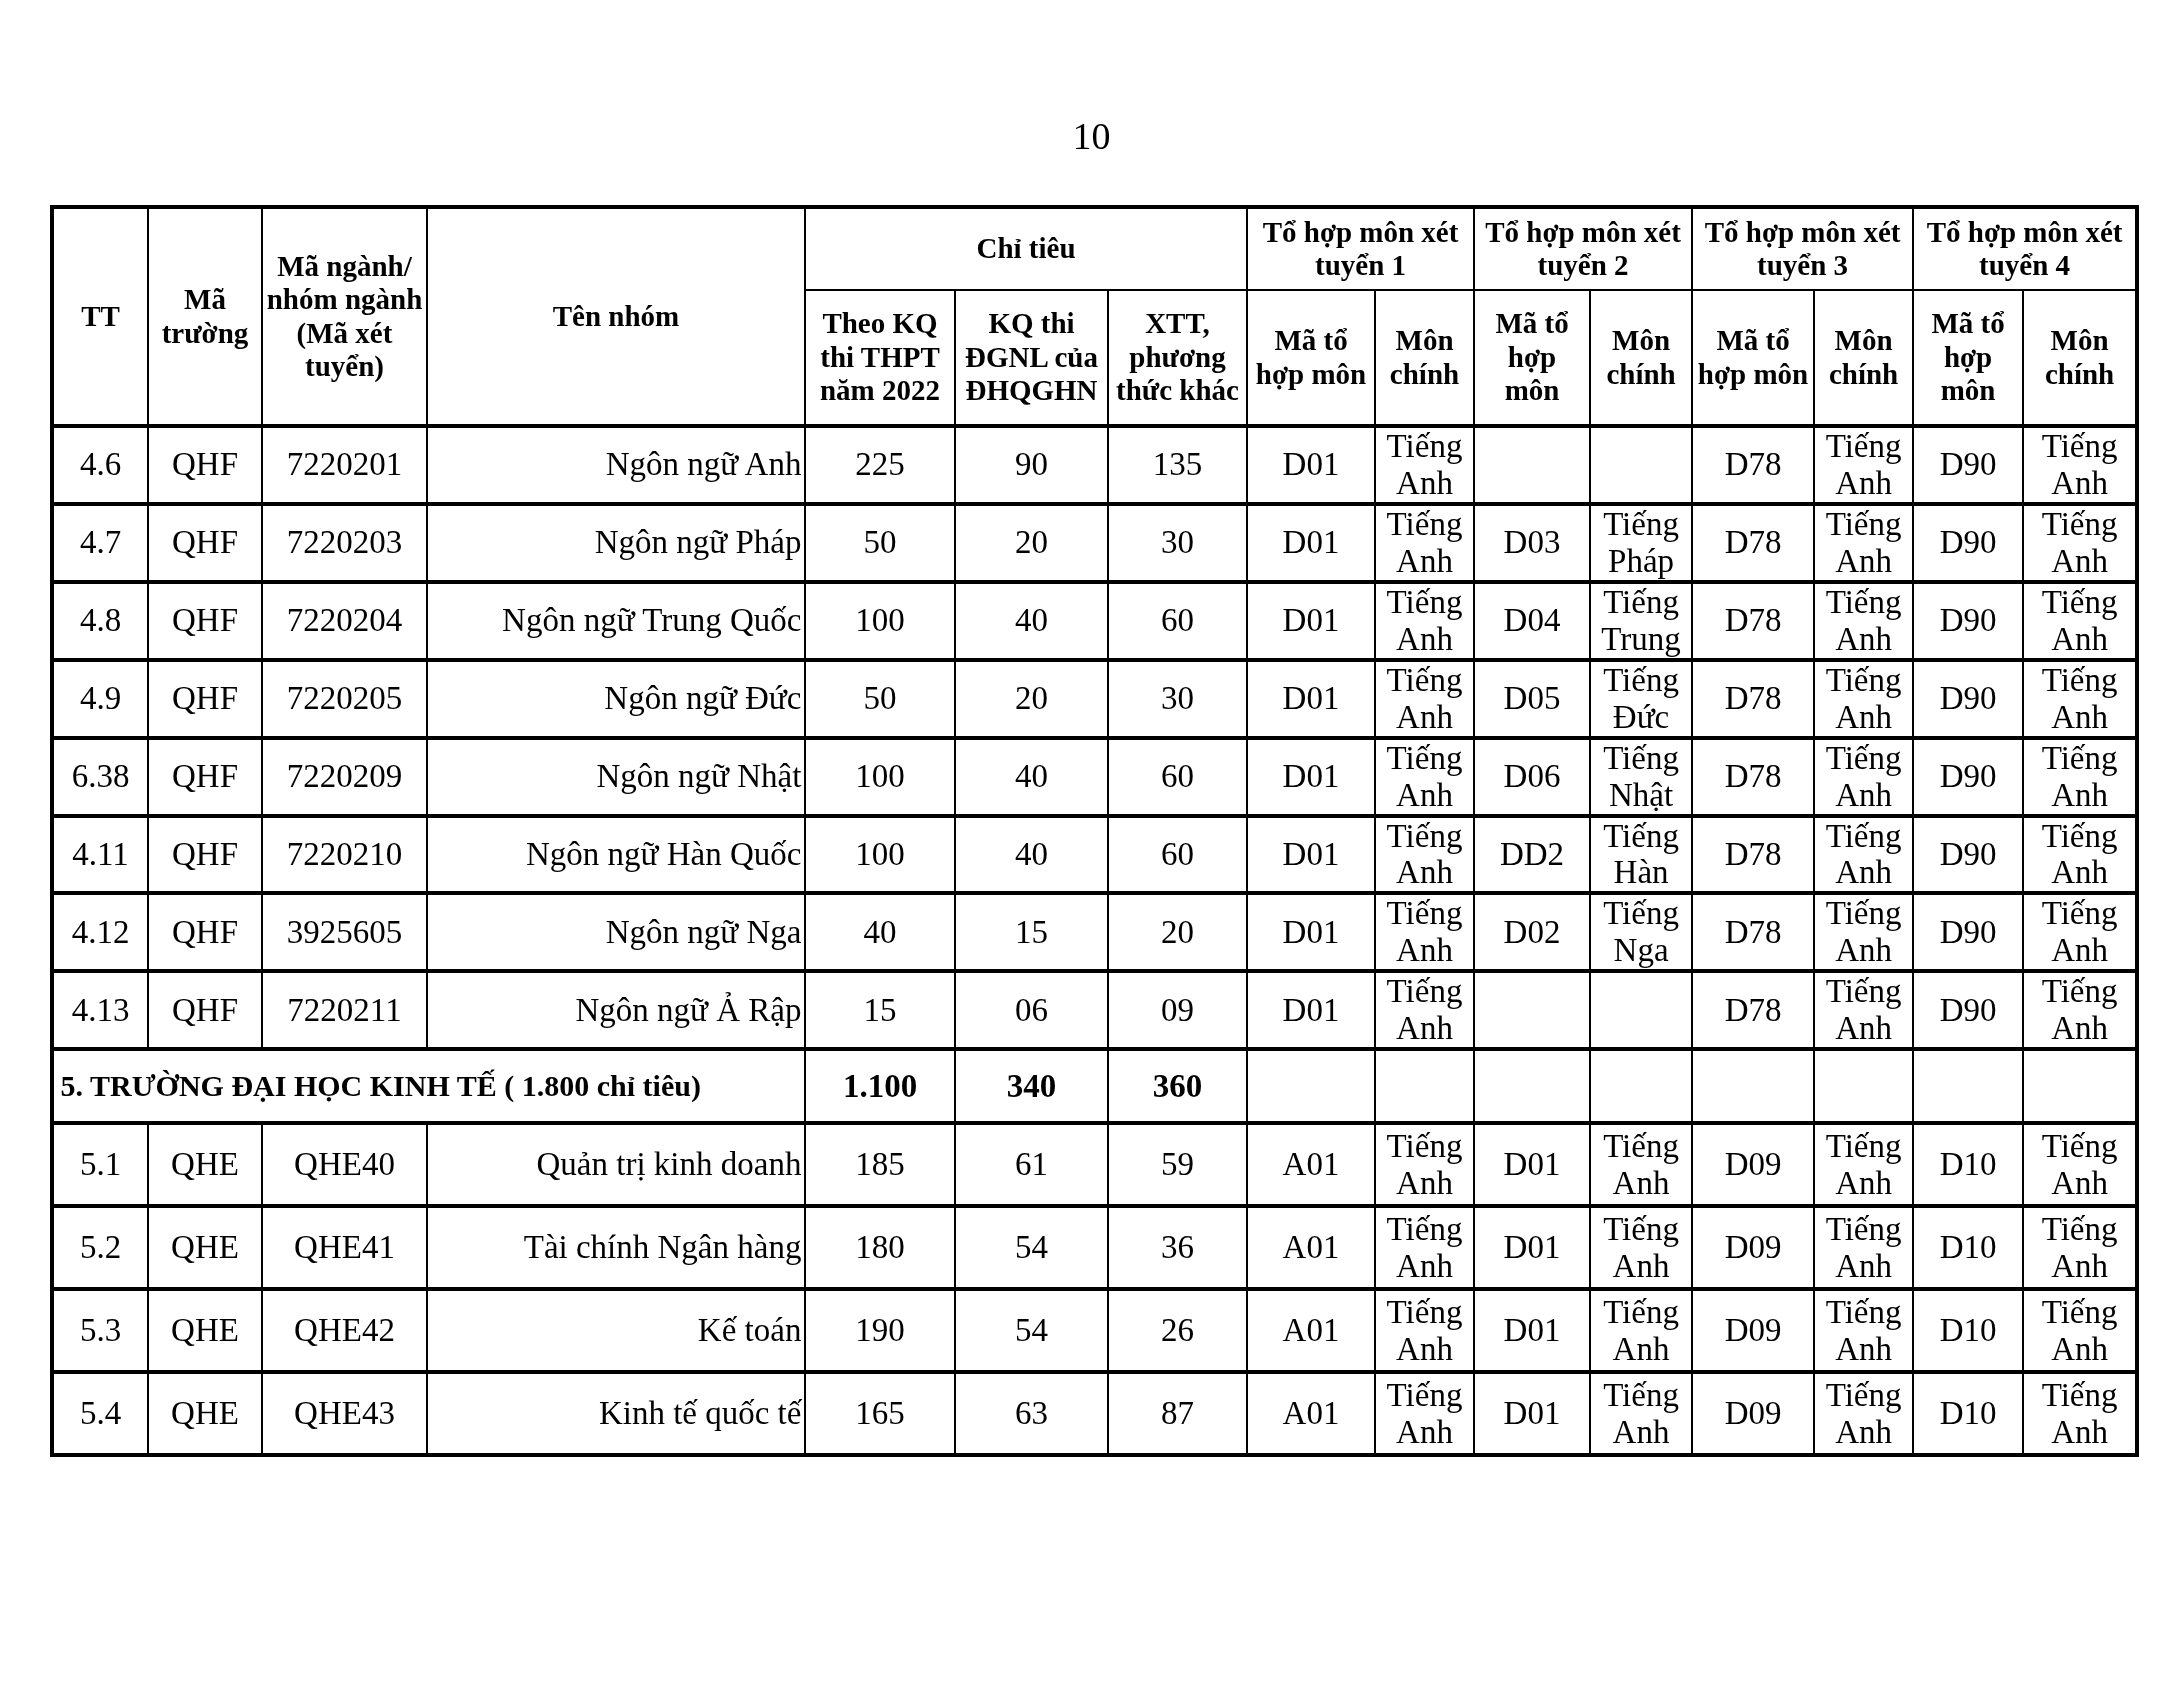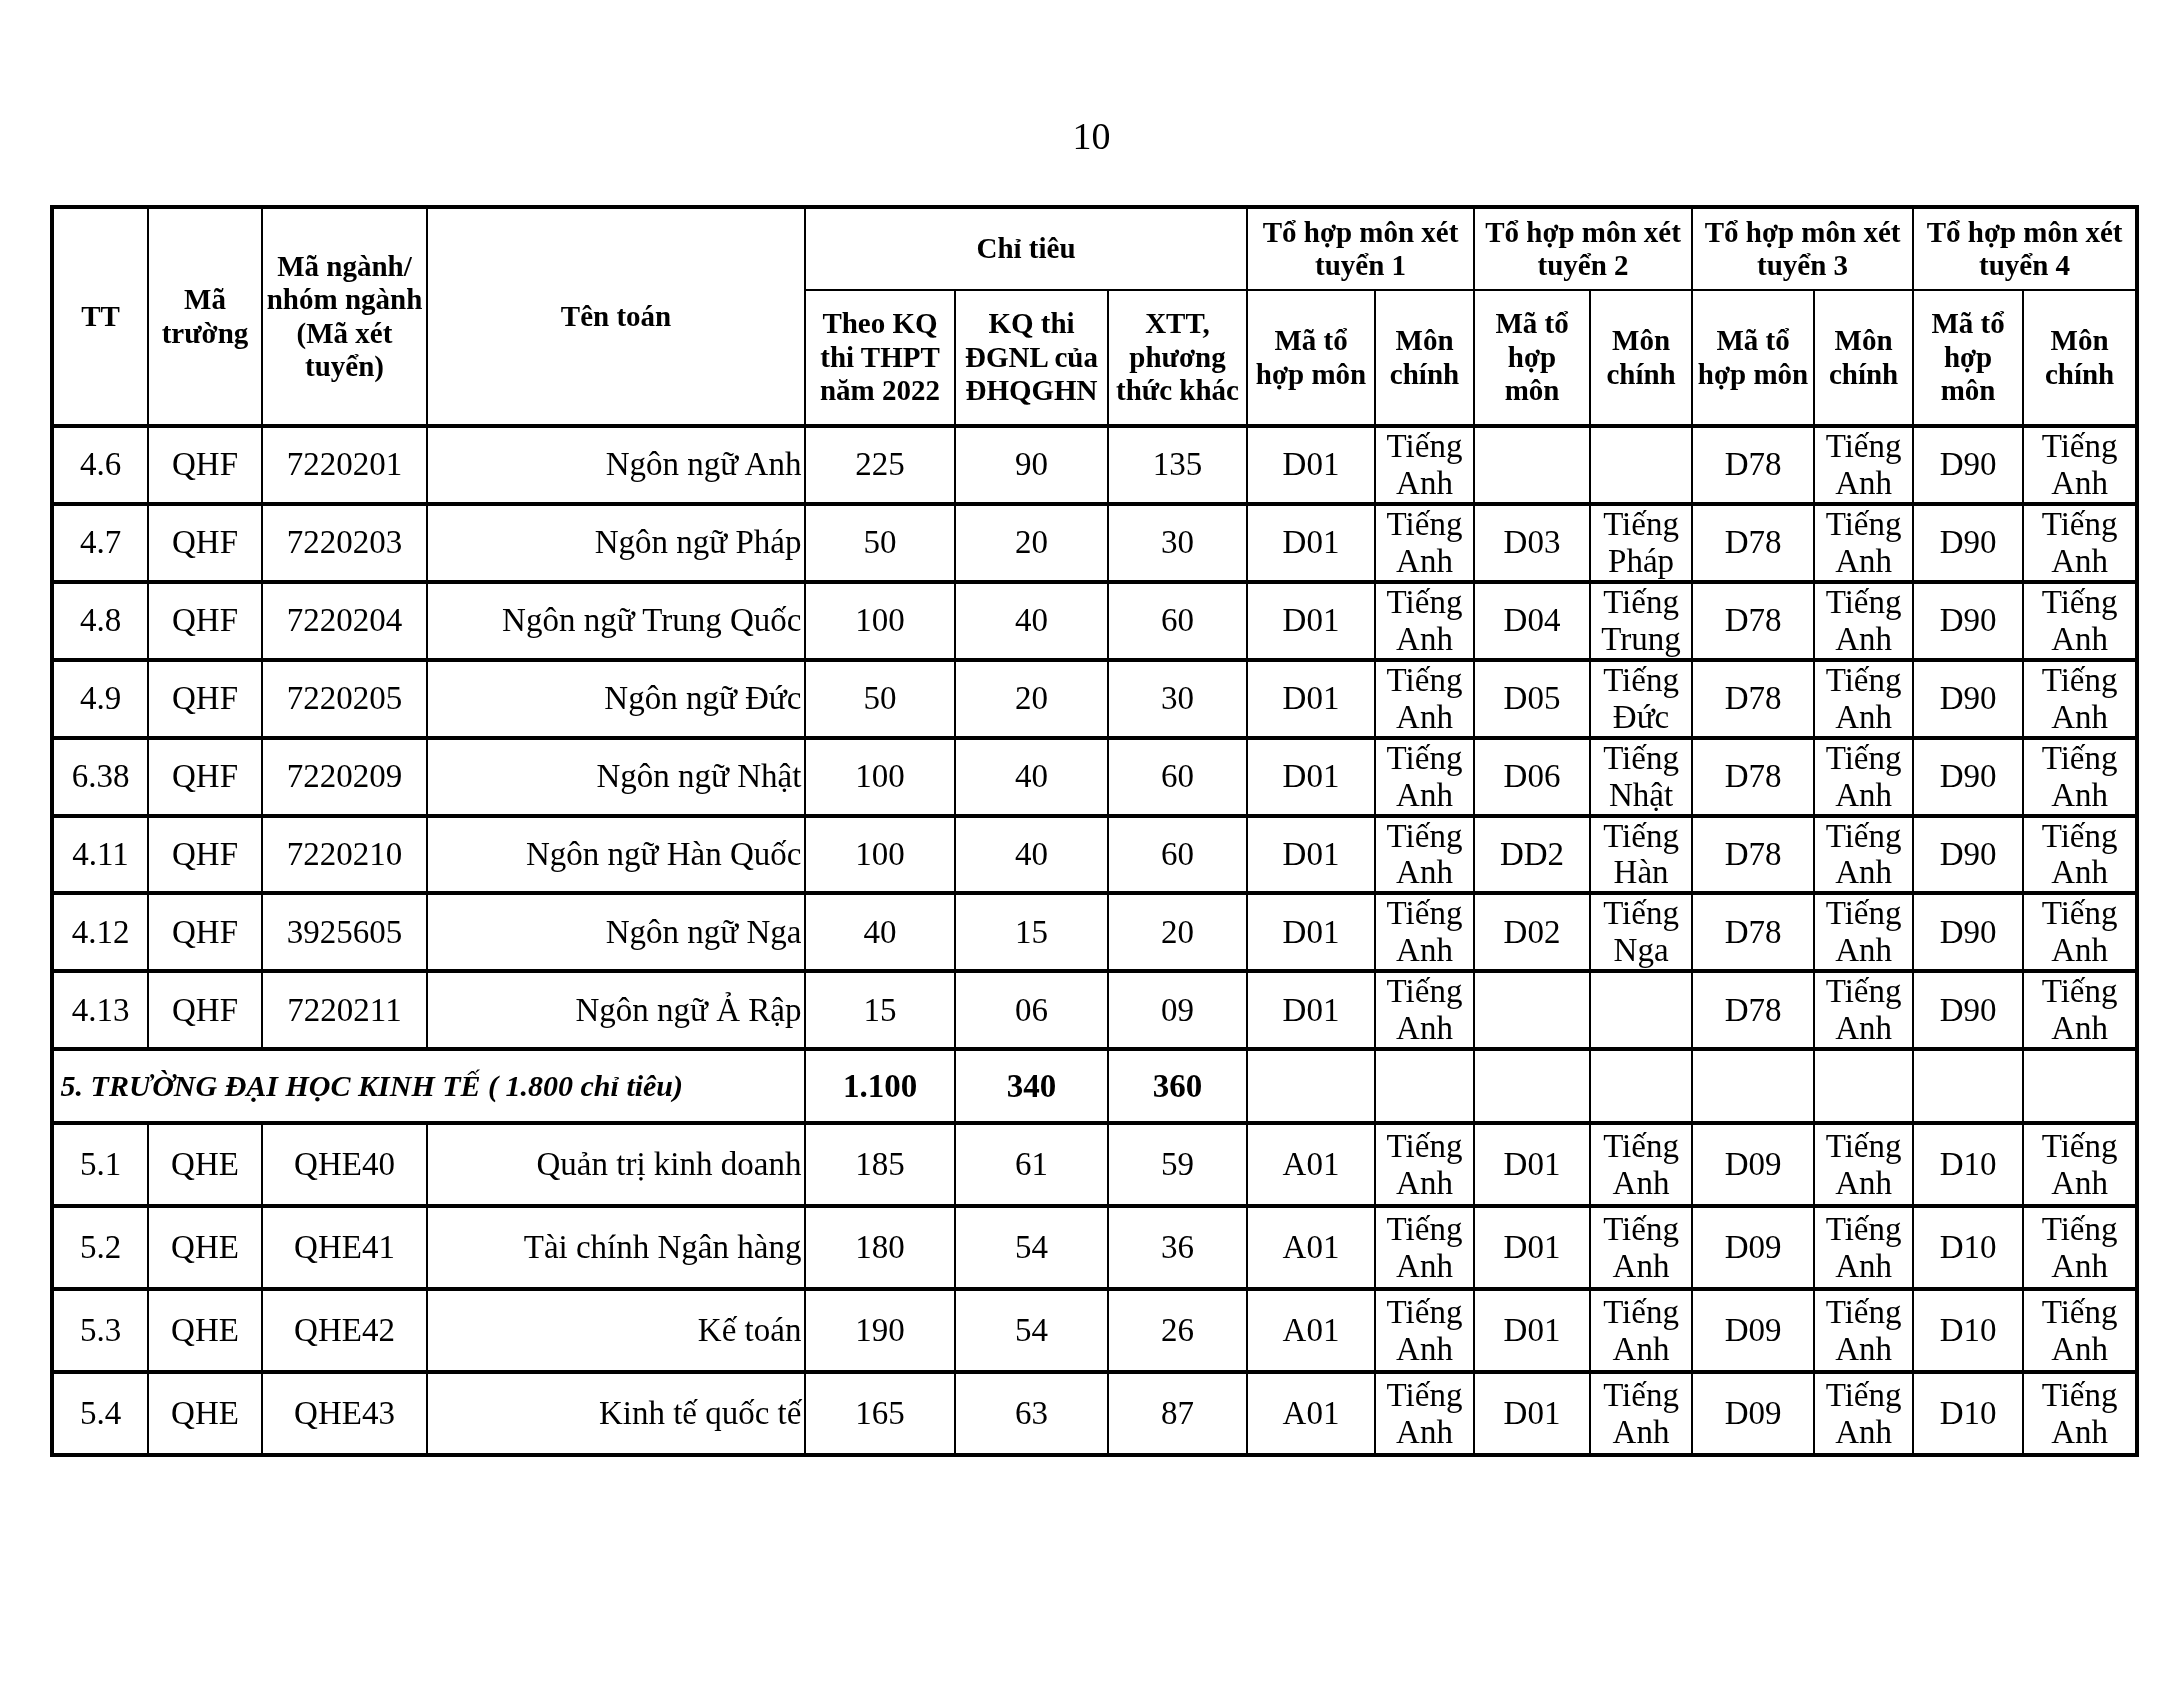--- a/index.html
+++ b/index.html
@@ -49,21 +49,20 @@
   .r-subhead   { height:136px; }
   .r-4x        { height:76px; }
   .r-sec       { height:74px; }
   .r-5x        { height:83px; }
   .c-ten  { text-align:right; padding-left:0; }
   .sec-title {
     text-align:left;
     padding-left:6.6px;
     font-weight:bold;
     font-size:30px;
-    font-style:italic;
   }
   .sec-num { font-weight:bold; }
 </style>
 </head>
 <body>
 
 <div class="page-number">10</div>
 
 <table class="quota-table">
   <colgroup>
@@ -85,21 +84,21 @@
   </colgroup>
   <thead>
     <tr class="r-grouphead">
       <th rowspan="2">TT</th>
       <th rowspan="2">Mã
 trường</th>
       <th rowspan="2">Mã ngành/
 nhóm ngành
 (Mã xét
 tuyển)</th>
-      <th rowspan="2">Tên toán</th>
+      <th rowspan="2">Tên nhóm</th>
       <th colspan="3">Chỉ tiêu</th>
       <th colspan="2">Tổ hợp môn xét
 tuyển 1</th>
       <th colspan="2">Tổ hợp môn xét
 tuyển 2</th>
       <th colspan="2">Tổ hợp môn xét
 tuyển 3</th>
       <th colspan="2">Tổ hợp môn xét
 tuyển 4</th>
     </tr>

